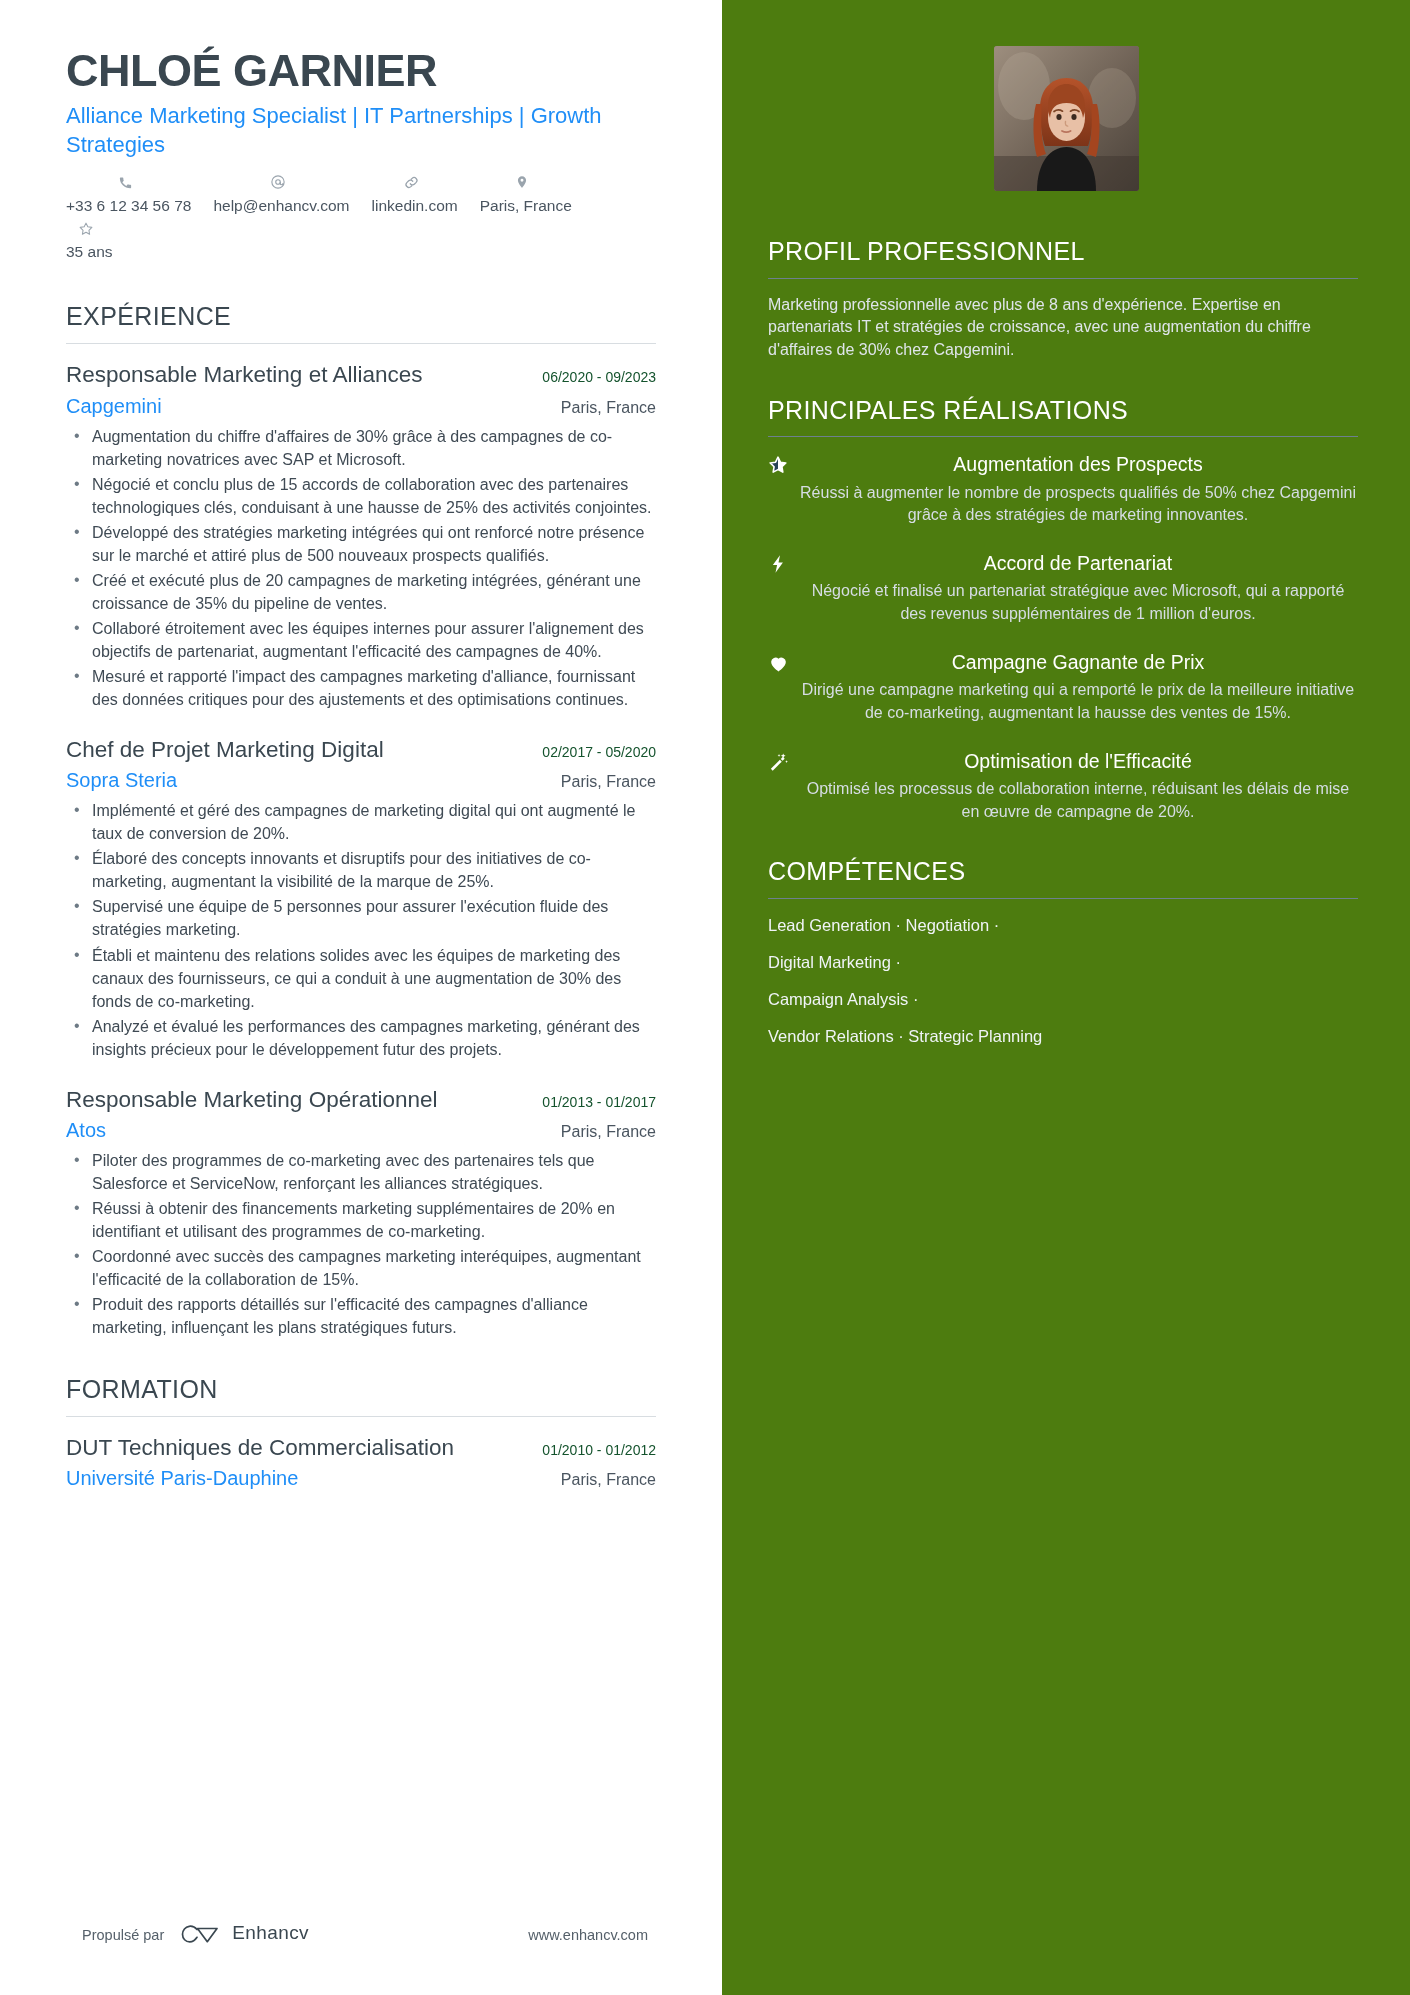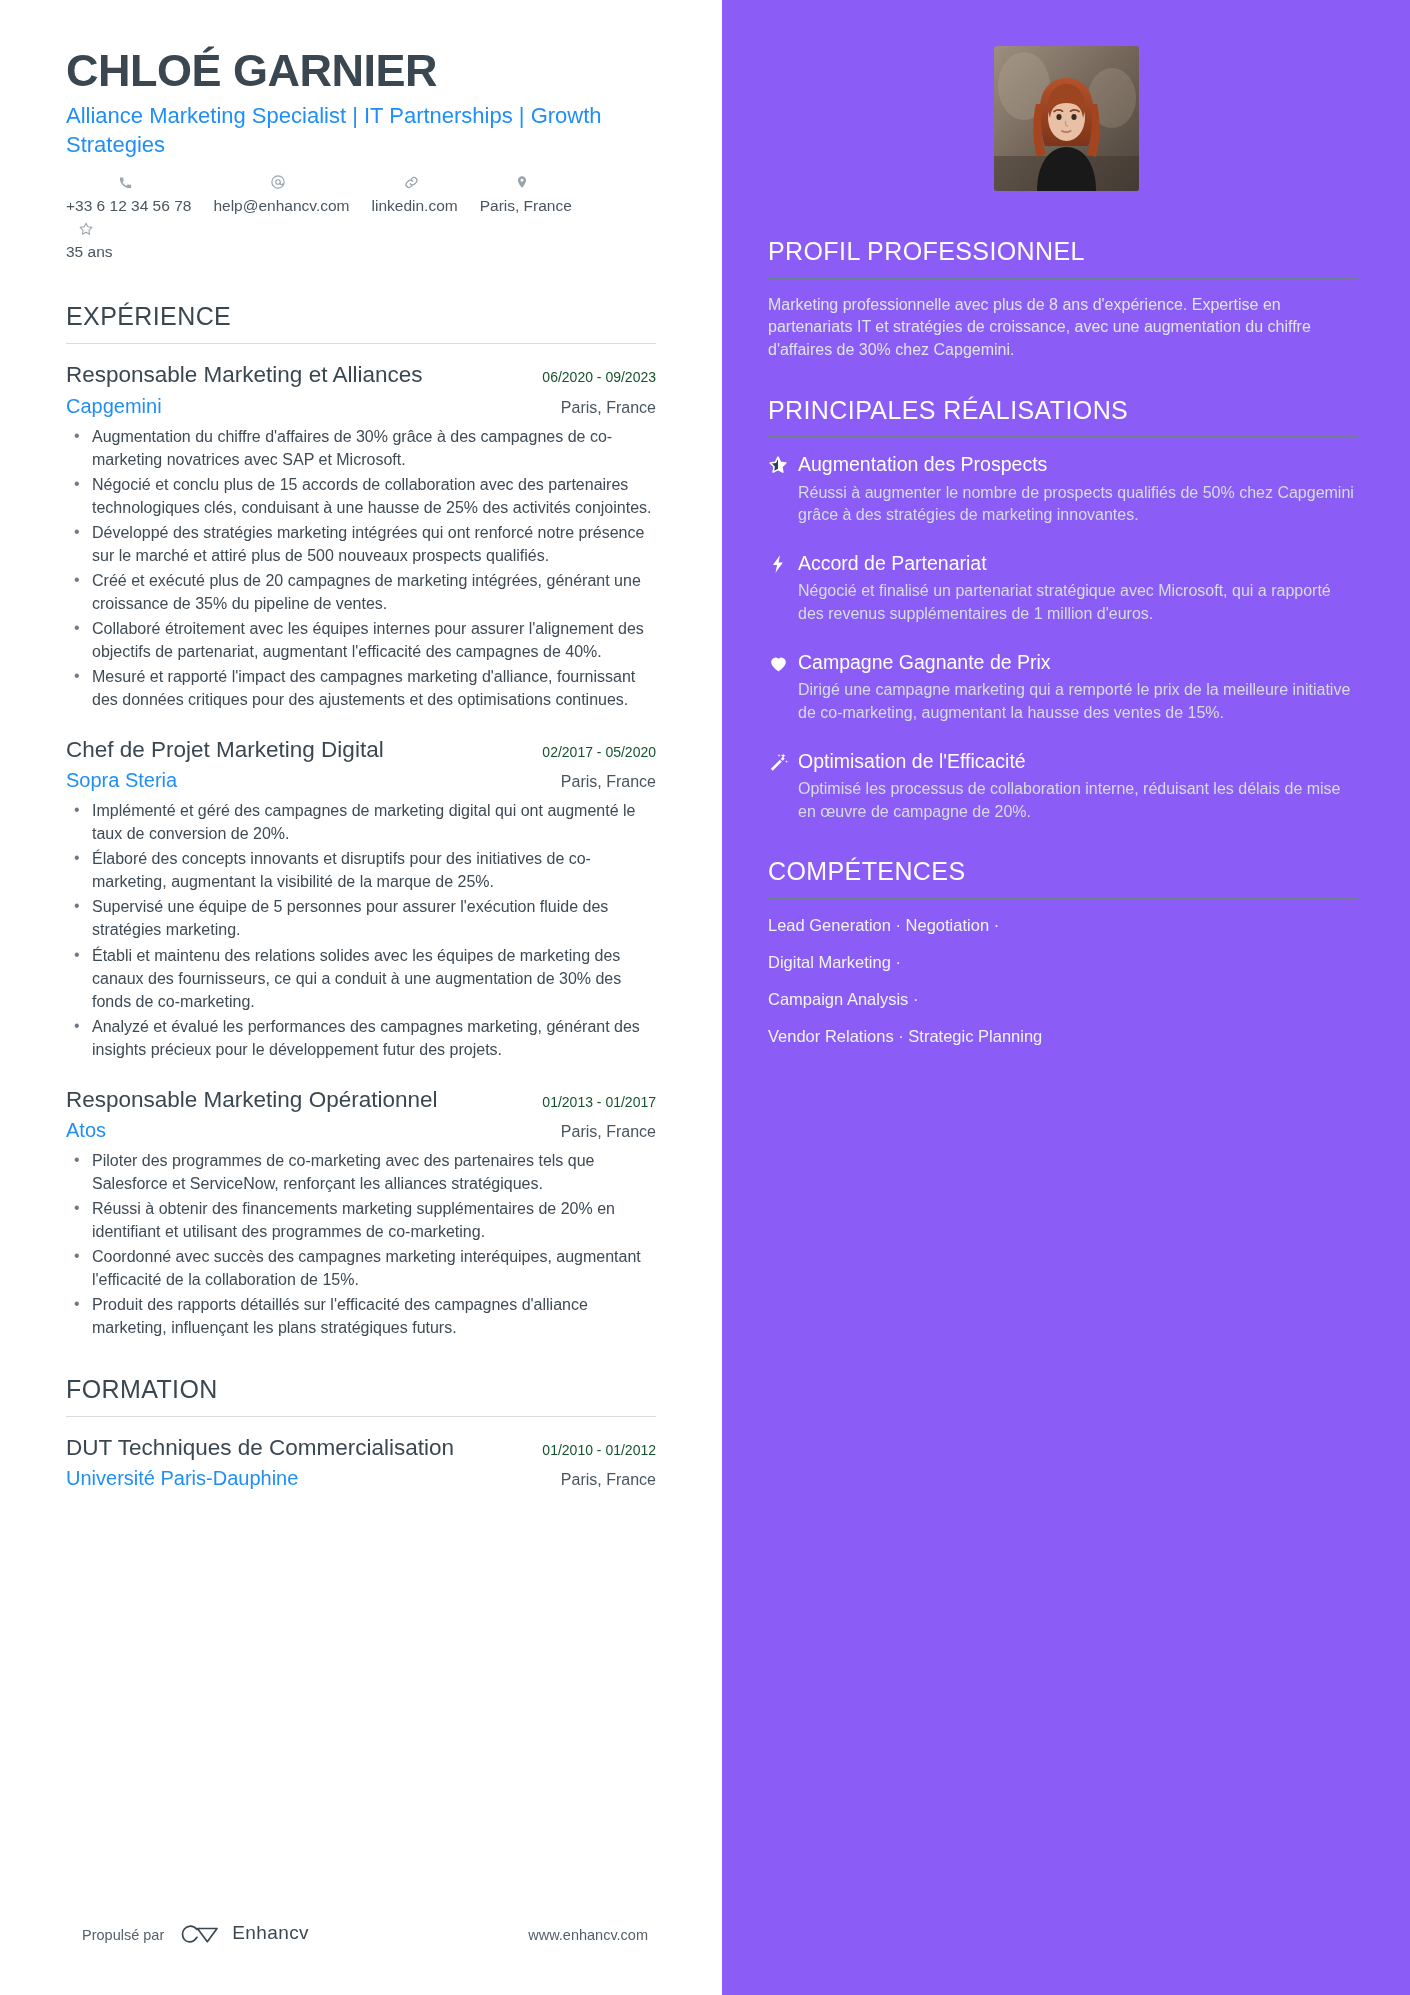--- a/index.html
+++ b/index.html
@@ -16,21 +16,21 @@
   .page { display:flex; width:1410px; height:1995px; }
 
   .left-col {
     width:722px;
     padding:46px 66px 0 66px;
     position:relative;
   }
 
   .right-col {
     width:688px;
-    background:#8b5cf6;
+    background:#4d7c0f;
     color:#ffffff;
     padding:0 0 0 0;
     position:relative;
   }
 
   
   .name {
     font-size:45px;
     font-weight:bold;
     letter-spacing:-0.5px;
@@ -187,21 +187,21 @@
   .ach:last-child { margin-bottom:0; }
   .ach-ico {
     flex:0 0 auto;
     width:30px;
     padding-top:3px;
     color:#ffffff;
     display:flex;
     justify-content:flex-start;
   }
   .ach-ico svg { display:block; }
-  .ach-body { flex:1 1 auto; }
+  .ach-body { flex:1 1 auto;text-align:center; }
   .ach-title {
     font-size:19.5px;
     line-height:1.25;
     color:#ffffff;
     margin-bottom:5px;
   }
   .ach-desc {
     font-size:16px;
     line-height:1.42;
     color:#d6dde4;

